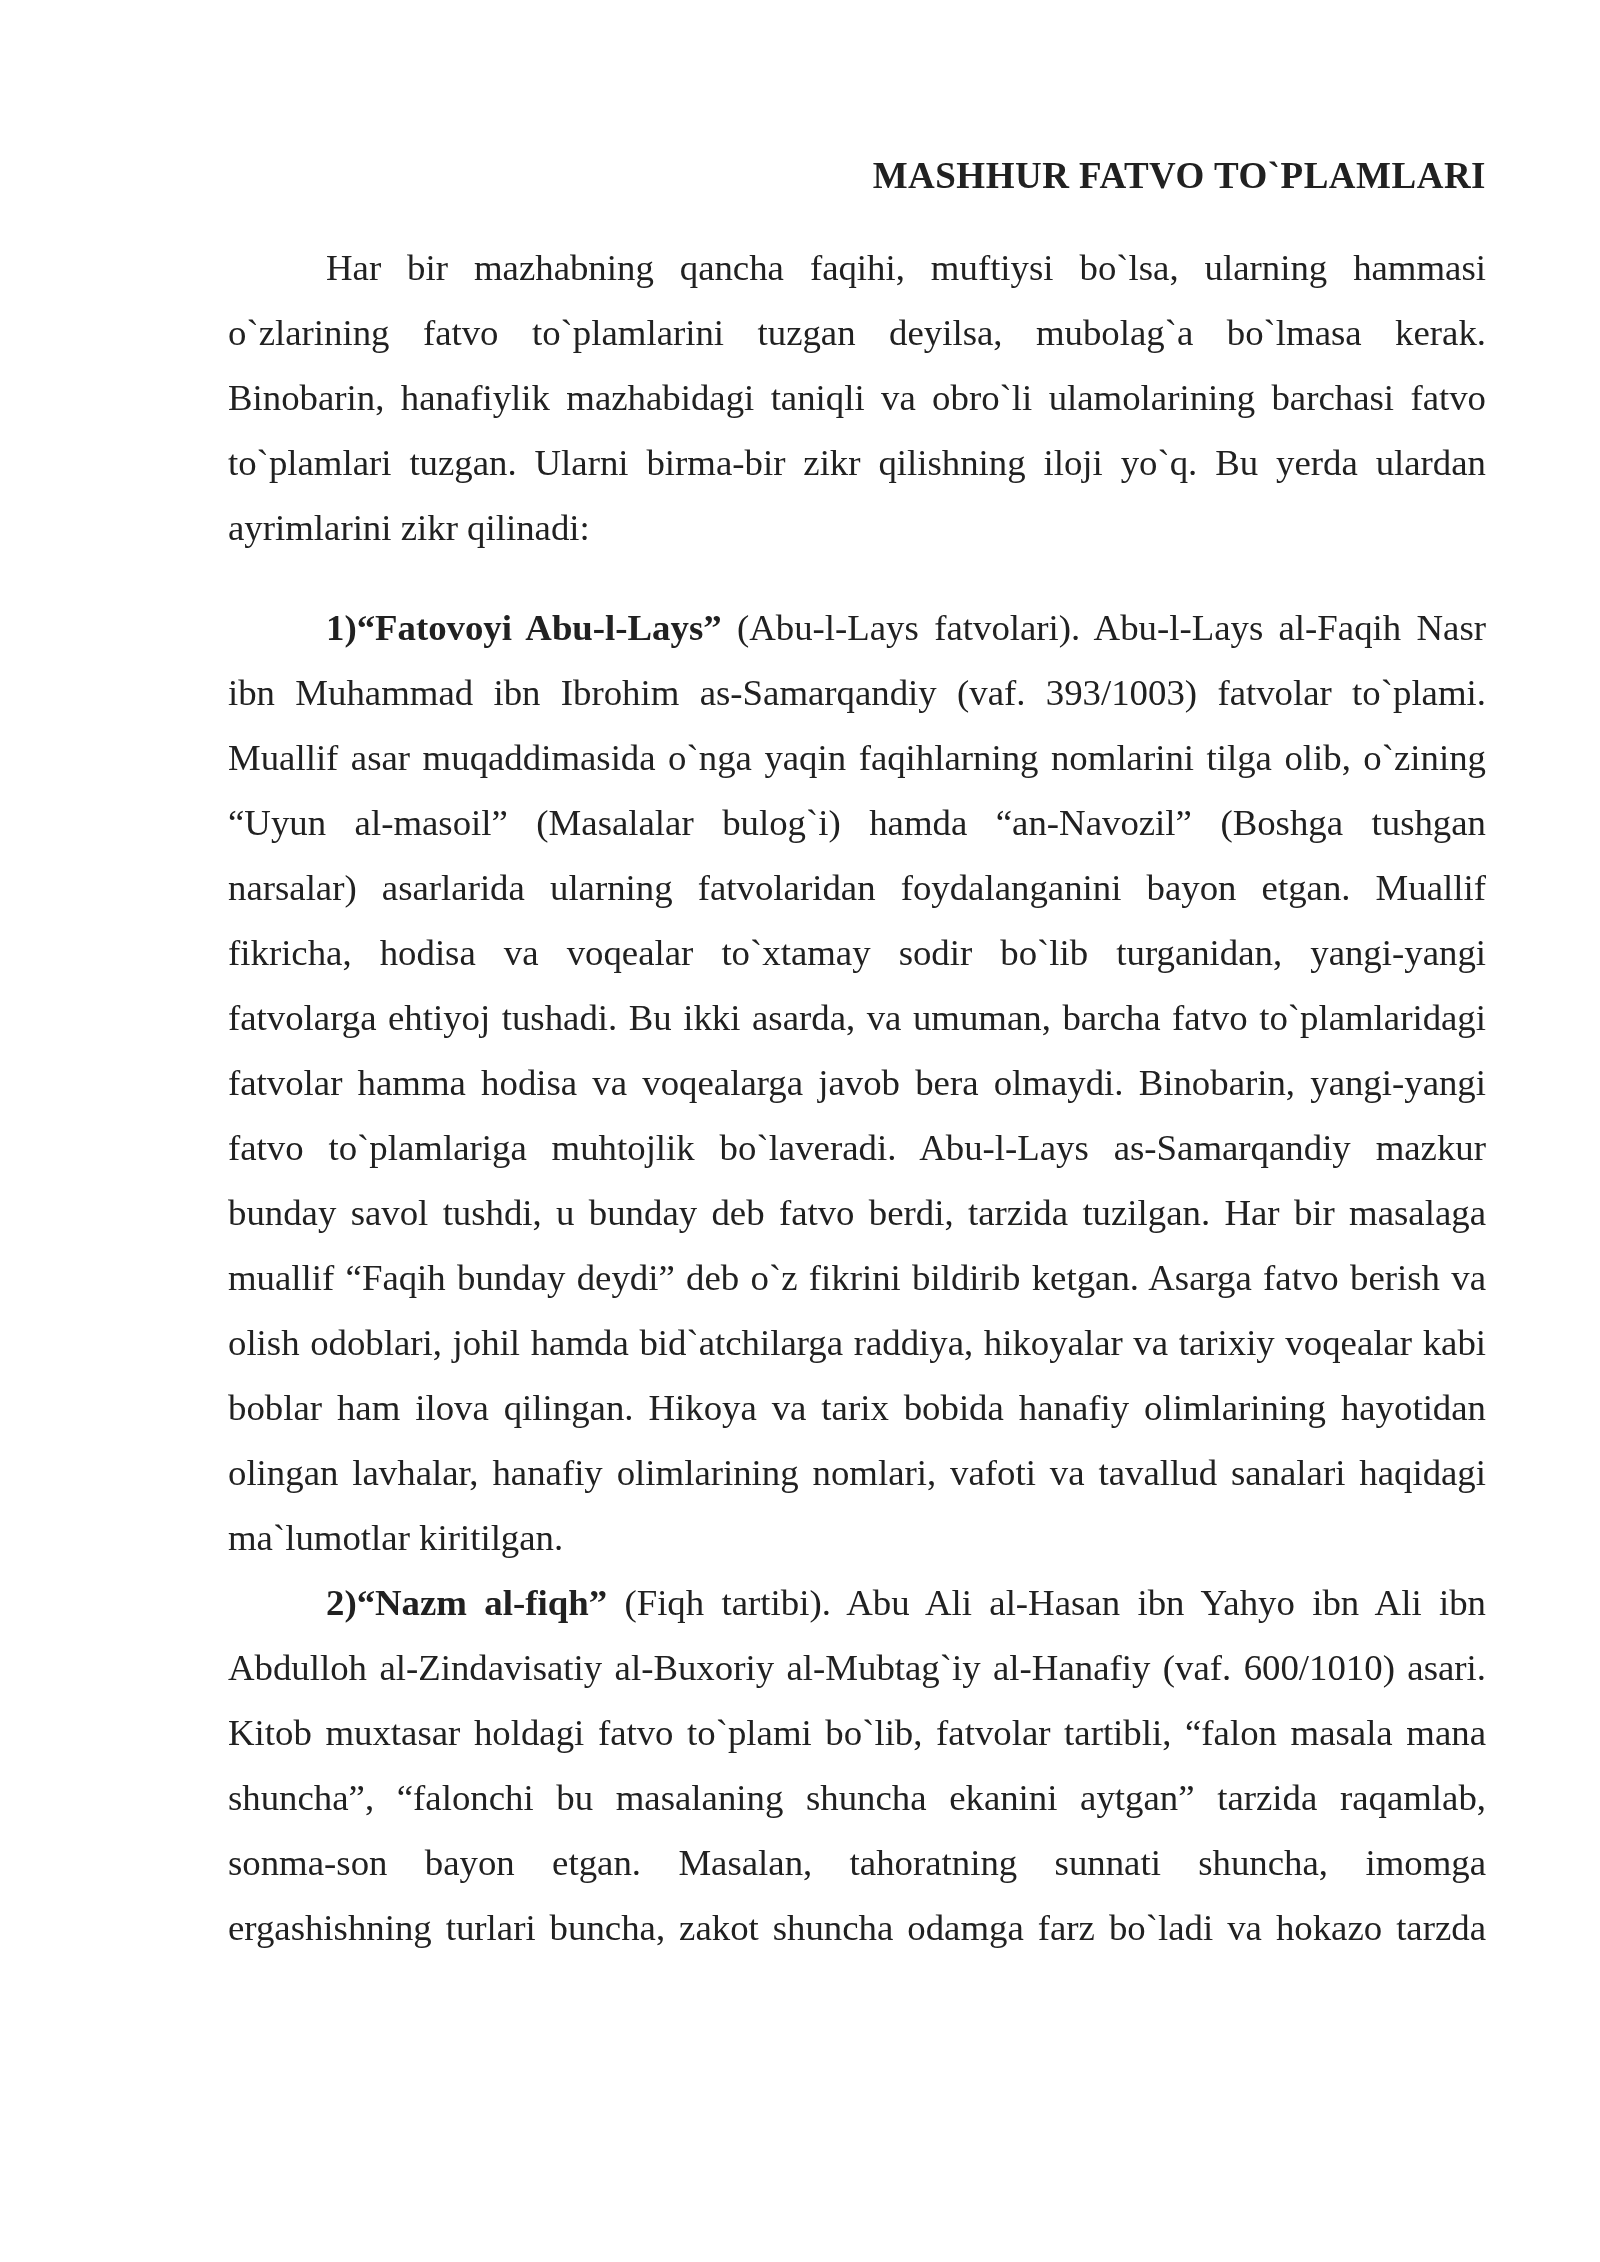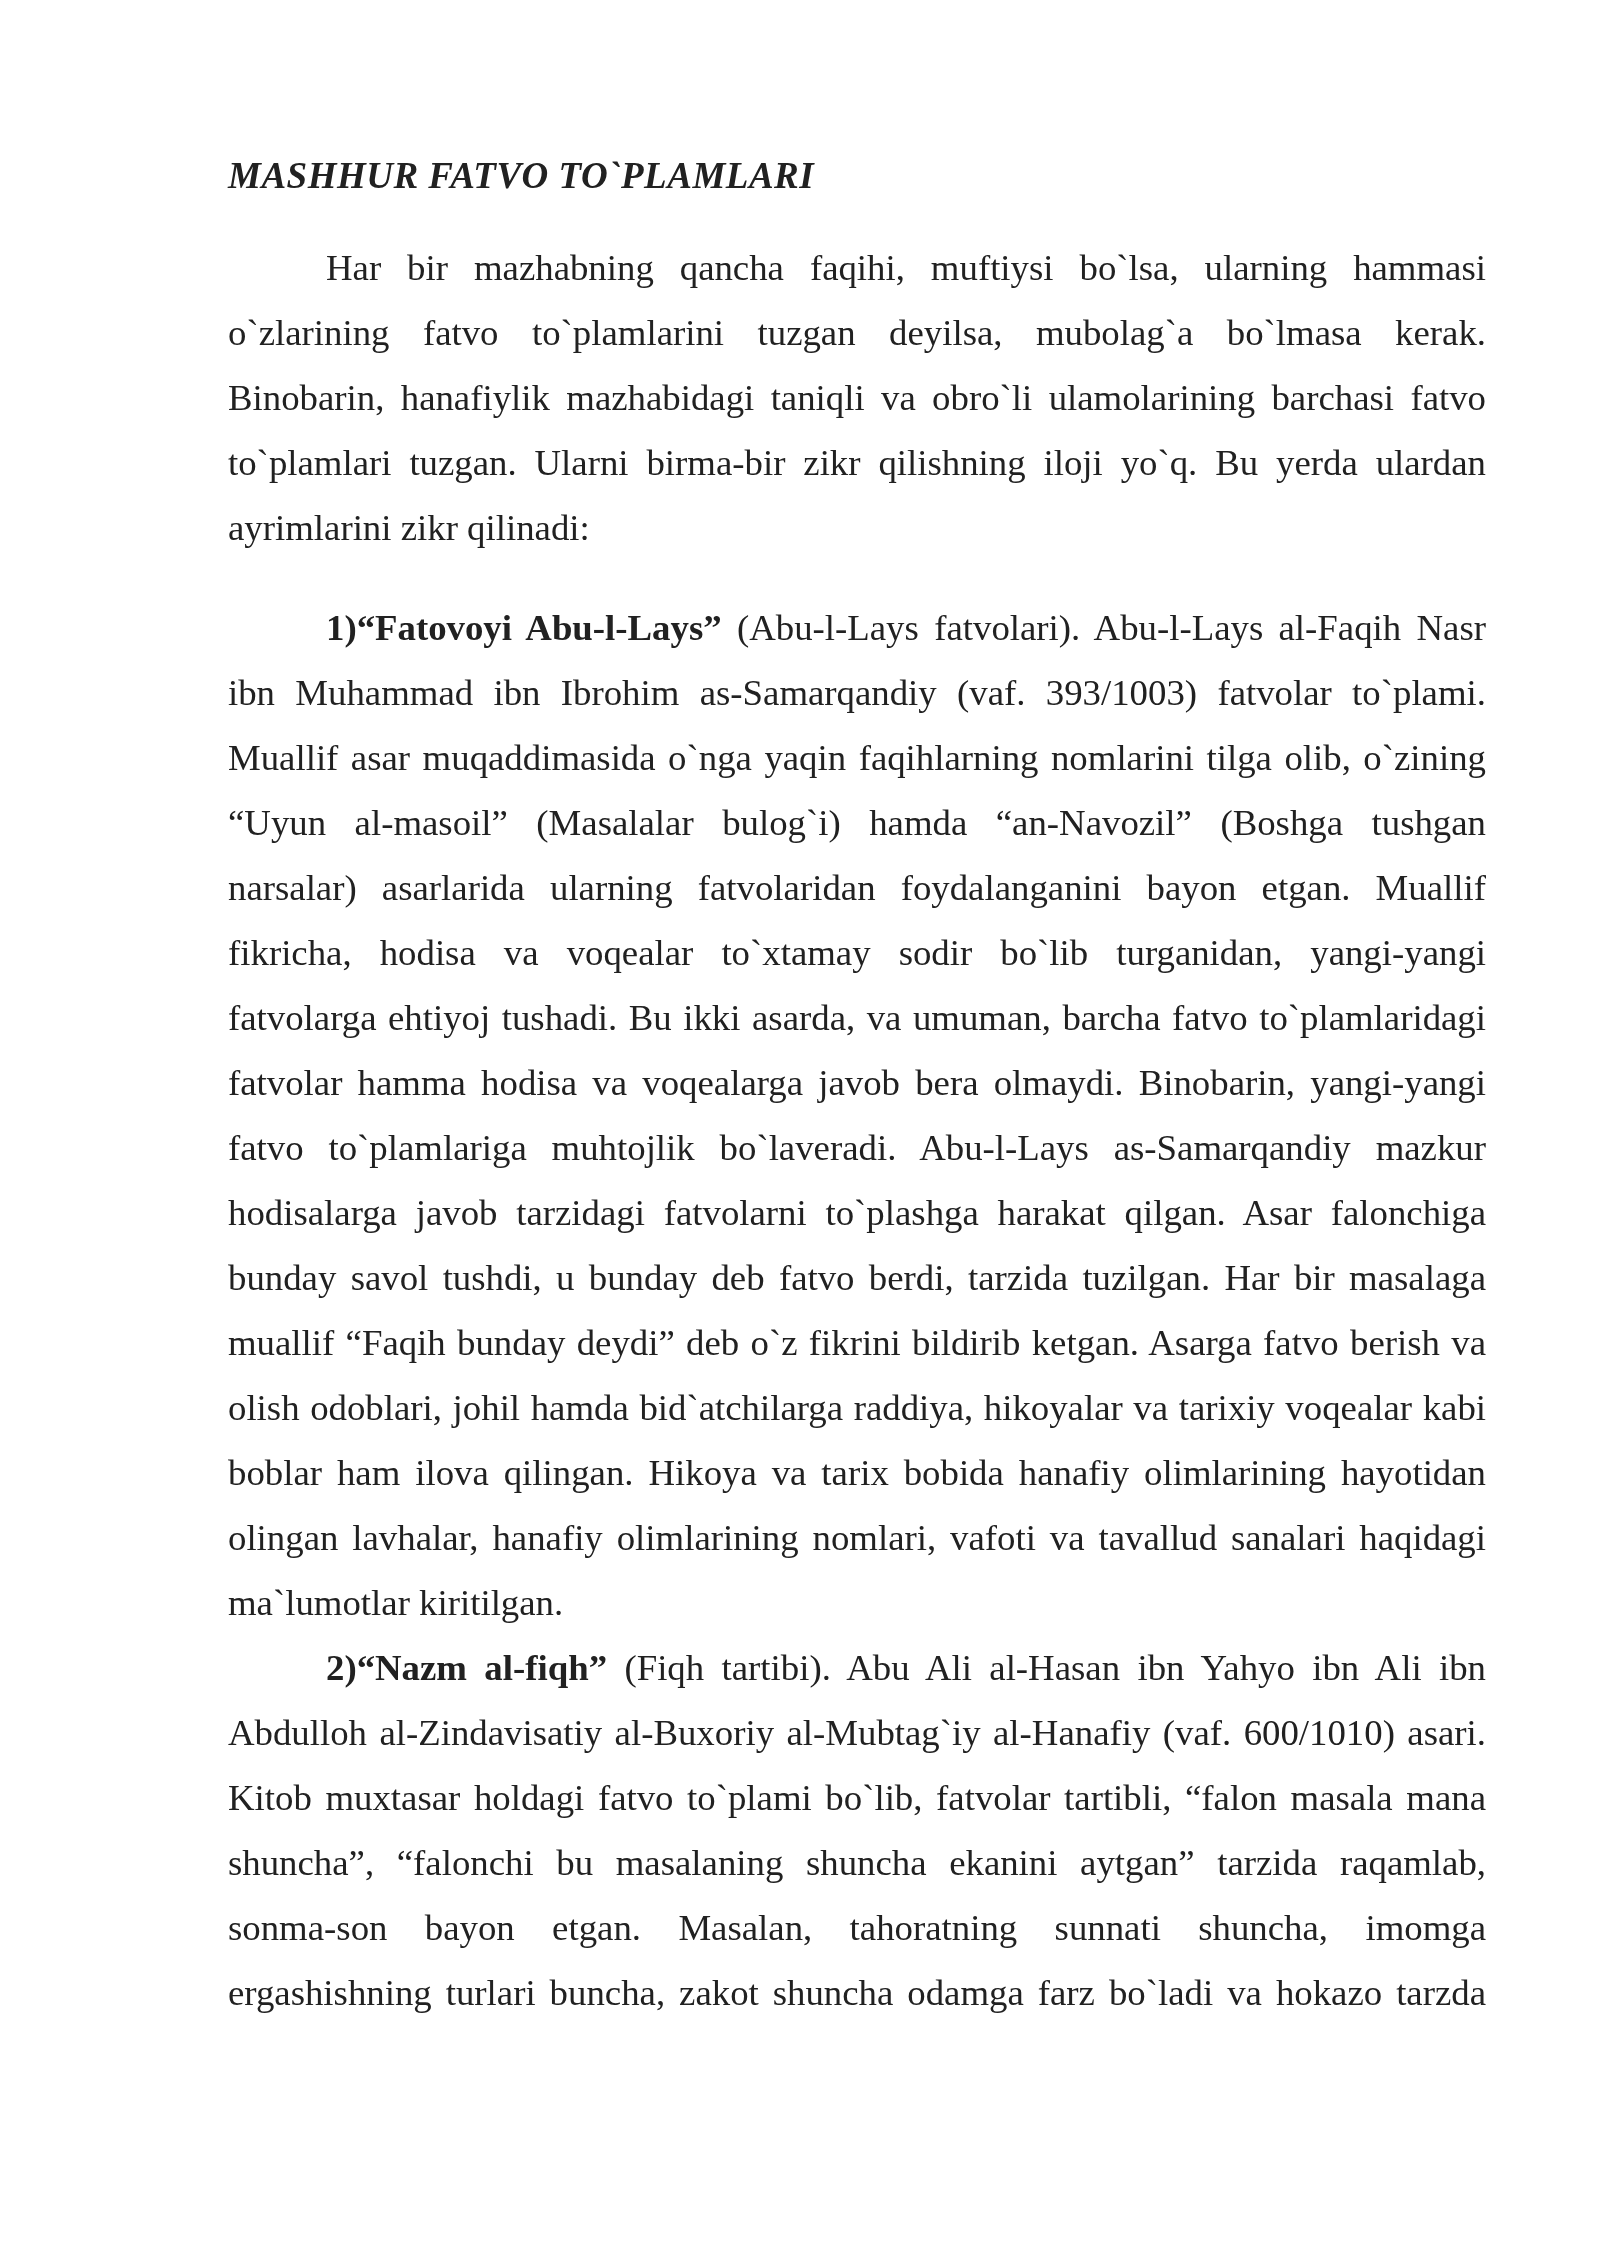--- a/index.html
+++ b/index.html
@@ -19,24 +19,23 @@
   .content {
     position: absolute;
     left: 228px;
     top: 143px;
     width: 1258px;
   }
   .doc-title {
     font-size: 37px;
     line-height: 65px;
     font-weight: bold;
-    text-align: left;
+    text-align: right;
     margin: 0 0 27px 0;
     letter-spacing: 0.5px;
-    font-style: italic;
   }
   .para {
     margin: 0;
     font-size: 36.8px;
     line-height: 65px;
   }
   .para.spaced-before {
     margin-top: 35px;
   }
   .line {
@@ -74,21 +73,20 @@
     <div class="para spaced-before">
       <div class="line first-line"><b class="lead-bold">1)“Fatovoyi Abu-l-Lays”</b><span> (Abu-l-Lays fatvolari). Abu-l-Lays al-Faqih Nasr</span></div>
       <div class="line">ibn Muhammad ibn Ibrohim as-Samarqandiy (vaf. 393/1003) fatvolar to`plami.</div>
       <div class="line">Muallif asar muqaddimasida o`nga yaqin faqihlarning nomlarini tilga olib, o`zining</div>
       <div class="line">“Uyun al-masoil” (Masalalar bulog`i) hamda “an-Navozil” (Boshga tushgan</div>
       <div class="line">narsalar) asarlarida ularning fatvolaridan foydalanganini bayon etgan. Muallif</div>
       <div class="line">fikricha, hodisa va voqealar to`xtamay sodir bo`lib turganidan, yangi-yangi</div>
       <div class="line">fatvolarga ehtiyoj tushadi. Bu ikki asarda, va umuman, barcha fatvo to`plamlaridagi</div>
       <div class="line">fatvolar hamma hodisa va voqealarga javob bera olmaydi. Binobarin, yangi-yangi</div>
       <div class="line">fatvo to`plamlariga muhtojlik bo`laveradi. Abu-l-Lays as-Samarqandiy mazkur</div>
-      <div class="line">hodisalarga javob tarzidagi fatvolarni to`plashga harakat qilgan. Asar falonchiga</div>
       <div class="line">bunday savol tushdi, u bunday deb fatvo berdi, tarzida tuzilgan. Har bir masalaga</div>
       <div class="line">muallif “Faqih bunday deydi” deb o`z fikrini bildirib ketgan. Asarga fatvo berish va</div>
       <div class="line">olish odoblari, johil hamda bid`atchilarga raddiya, hikoyalar va tarixiy voqealar kabi</div>
       <div class="line">boblar ham ilova qilingan. Hikoya va tarix bobida hanafiy olimlarining hayotidan</div>
       <div class="line">olingan lavhalar, hanafiy olimlarining nomlari, vafoti va tavallud sanalari haqidagi</div>
       <div class="line last-line">ma`lumotlar kiritilgan.</div>
     </div>
 
     <div class="para">
       <div class="line first-line"><b class="lead-bold">2)“Nazm al-fiqh”</b><span> (Fiqh tartibi). Abu Ali al-Hasan ibn Yahyo ibn Ali ibn</span></div>

